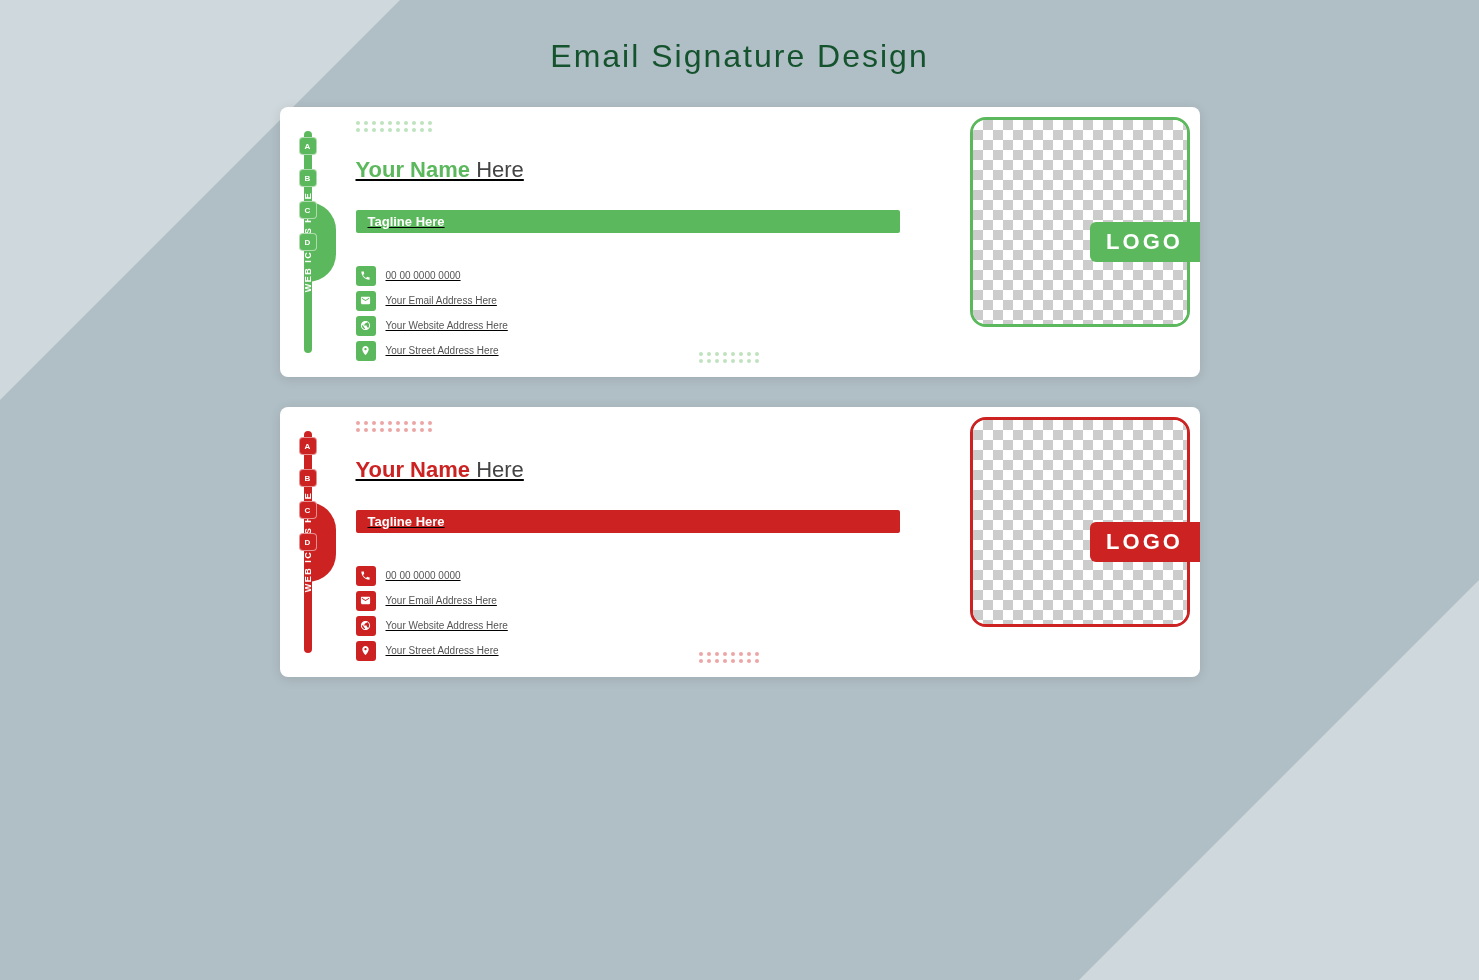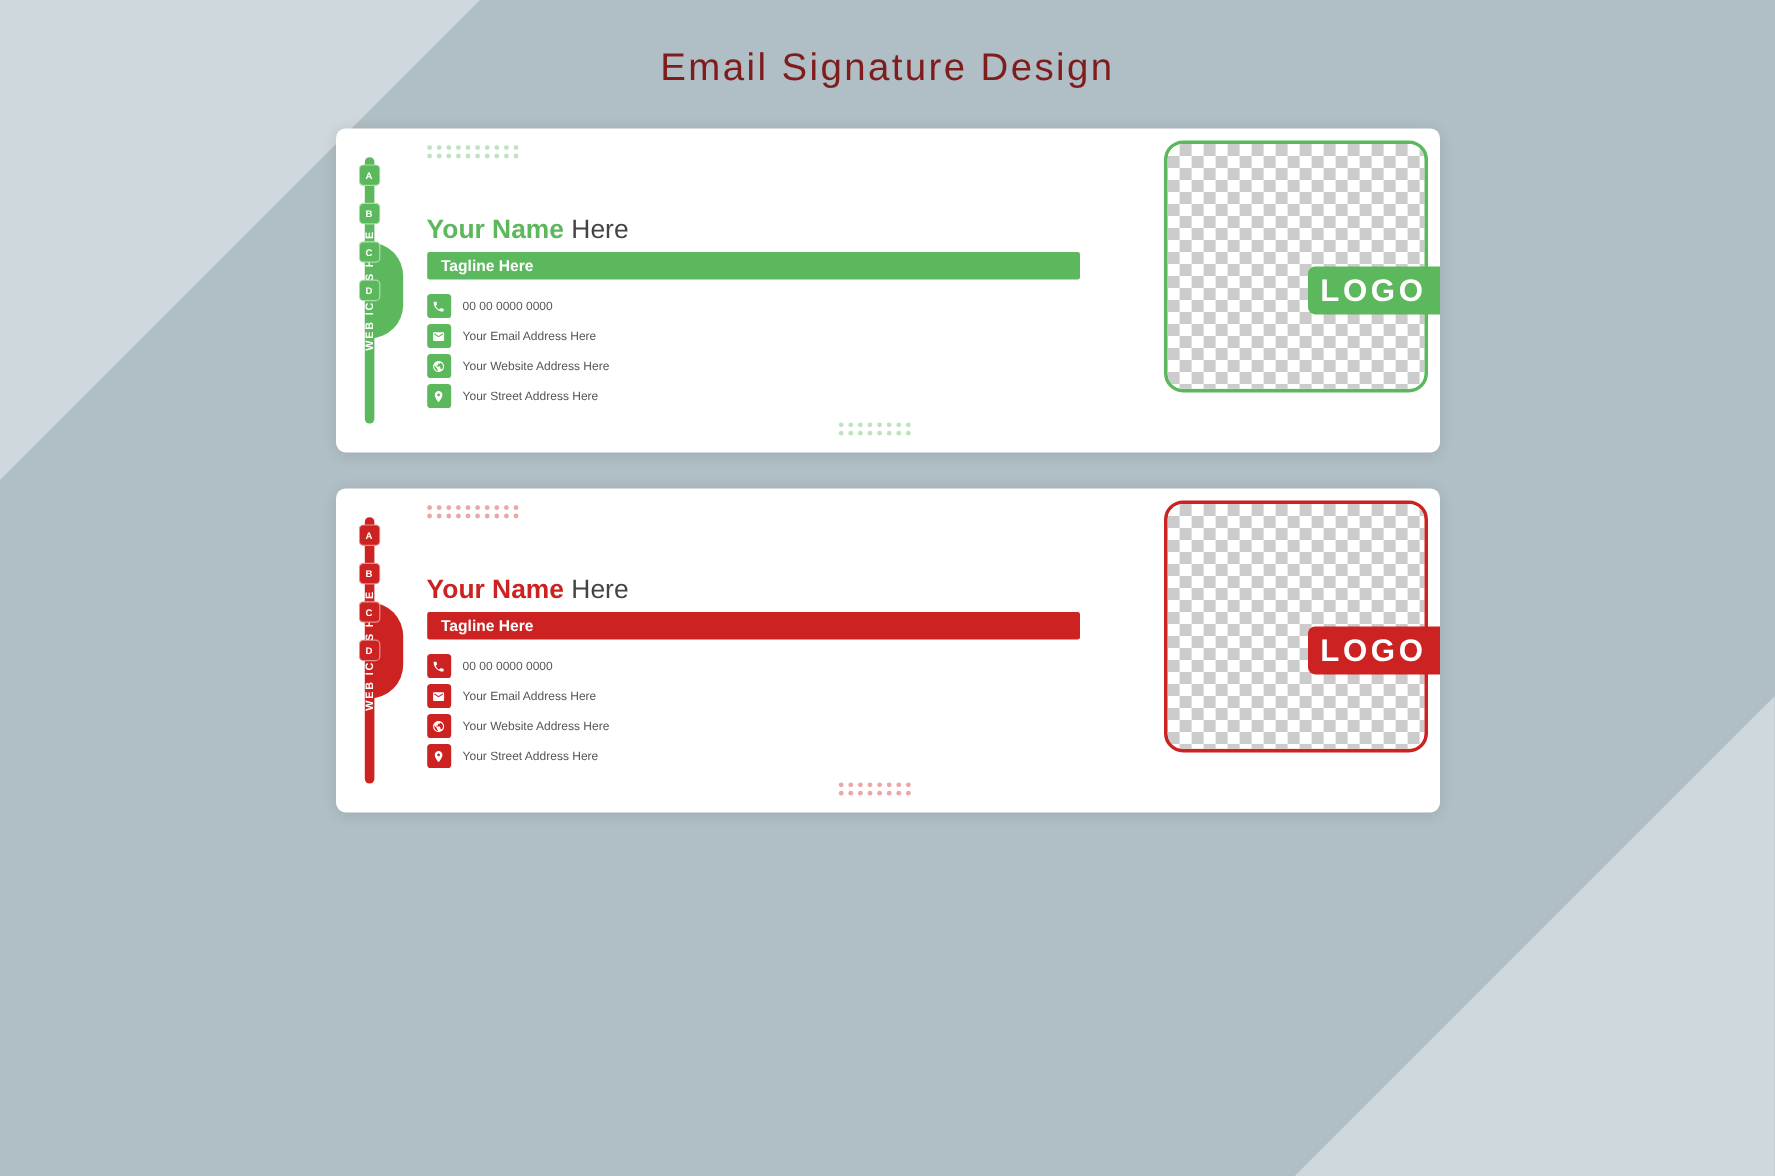--- a/index.html
+++ b/index.html
@@ -33,21 +33,21 @@
       border-width: 0 0 400px 400px;
       border-color: transparent transparent #cfd8dc transparent;
       z-index: 0;
     }
 
     .page-title {
       position: relative;
       z-index: 1;
       font-size: 32px;
       font-weight: 300;
-      color: #7f1d1d;
+      color: #14532d;
       letter-spacing: 2px;
       margin-top: 38px;
       margin-bottom: 32px;
     }
 
     
     .signature-card {
       position: relative;
       z-index: 1;
       background: #fff;
@@ -127,21 +127,22 @@
       border: 1.5px solid rgba(255,255,255,0.5);
     }
 
     
     .content-area {
       flex: 1;
       padding: 22px 20px 16px 20px;
       position: relative;
       display: flex;
       flex-direction: column;
-      justify-content: center;
+      justify-content: space-between;
+      text-decoration: underline;
     }
 
     .dots-top {
       position: absolute;
       top: 14px;
       left: 20px;
       display: grid;
       grid-template-columns: repeat(10, 5px);
       gap: 3px;
     }
@@ -245,21 +246,21 @@
       width: 110px;
       height: 40px;
       display: flex;
       align-items: center;
       justify-content: center;
       border-radius: 6px 0 0 6px;
       z-index: 2;
     }
     .logo-tab-text {
       color: #fff;
-      font-size: 26px;
+      font-size: 22px;
       font-weight: 800;
       letter-spacing: 3px;
     }
 
     
     .green .left-accent-bar { background: #5cb85c; }
     .green .left-accent-semicircle { background: #5cb85c; }
     .green .icon-badge { background: #5cb85c; }
     .green .tagline-badge { background: #5cb85c; }
     .green .name-bold { color: #5cb85c; }

